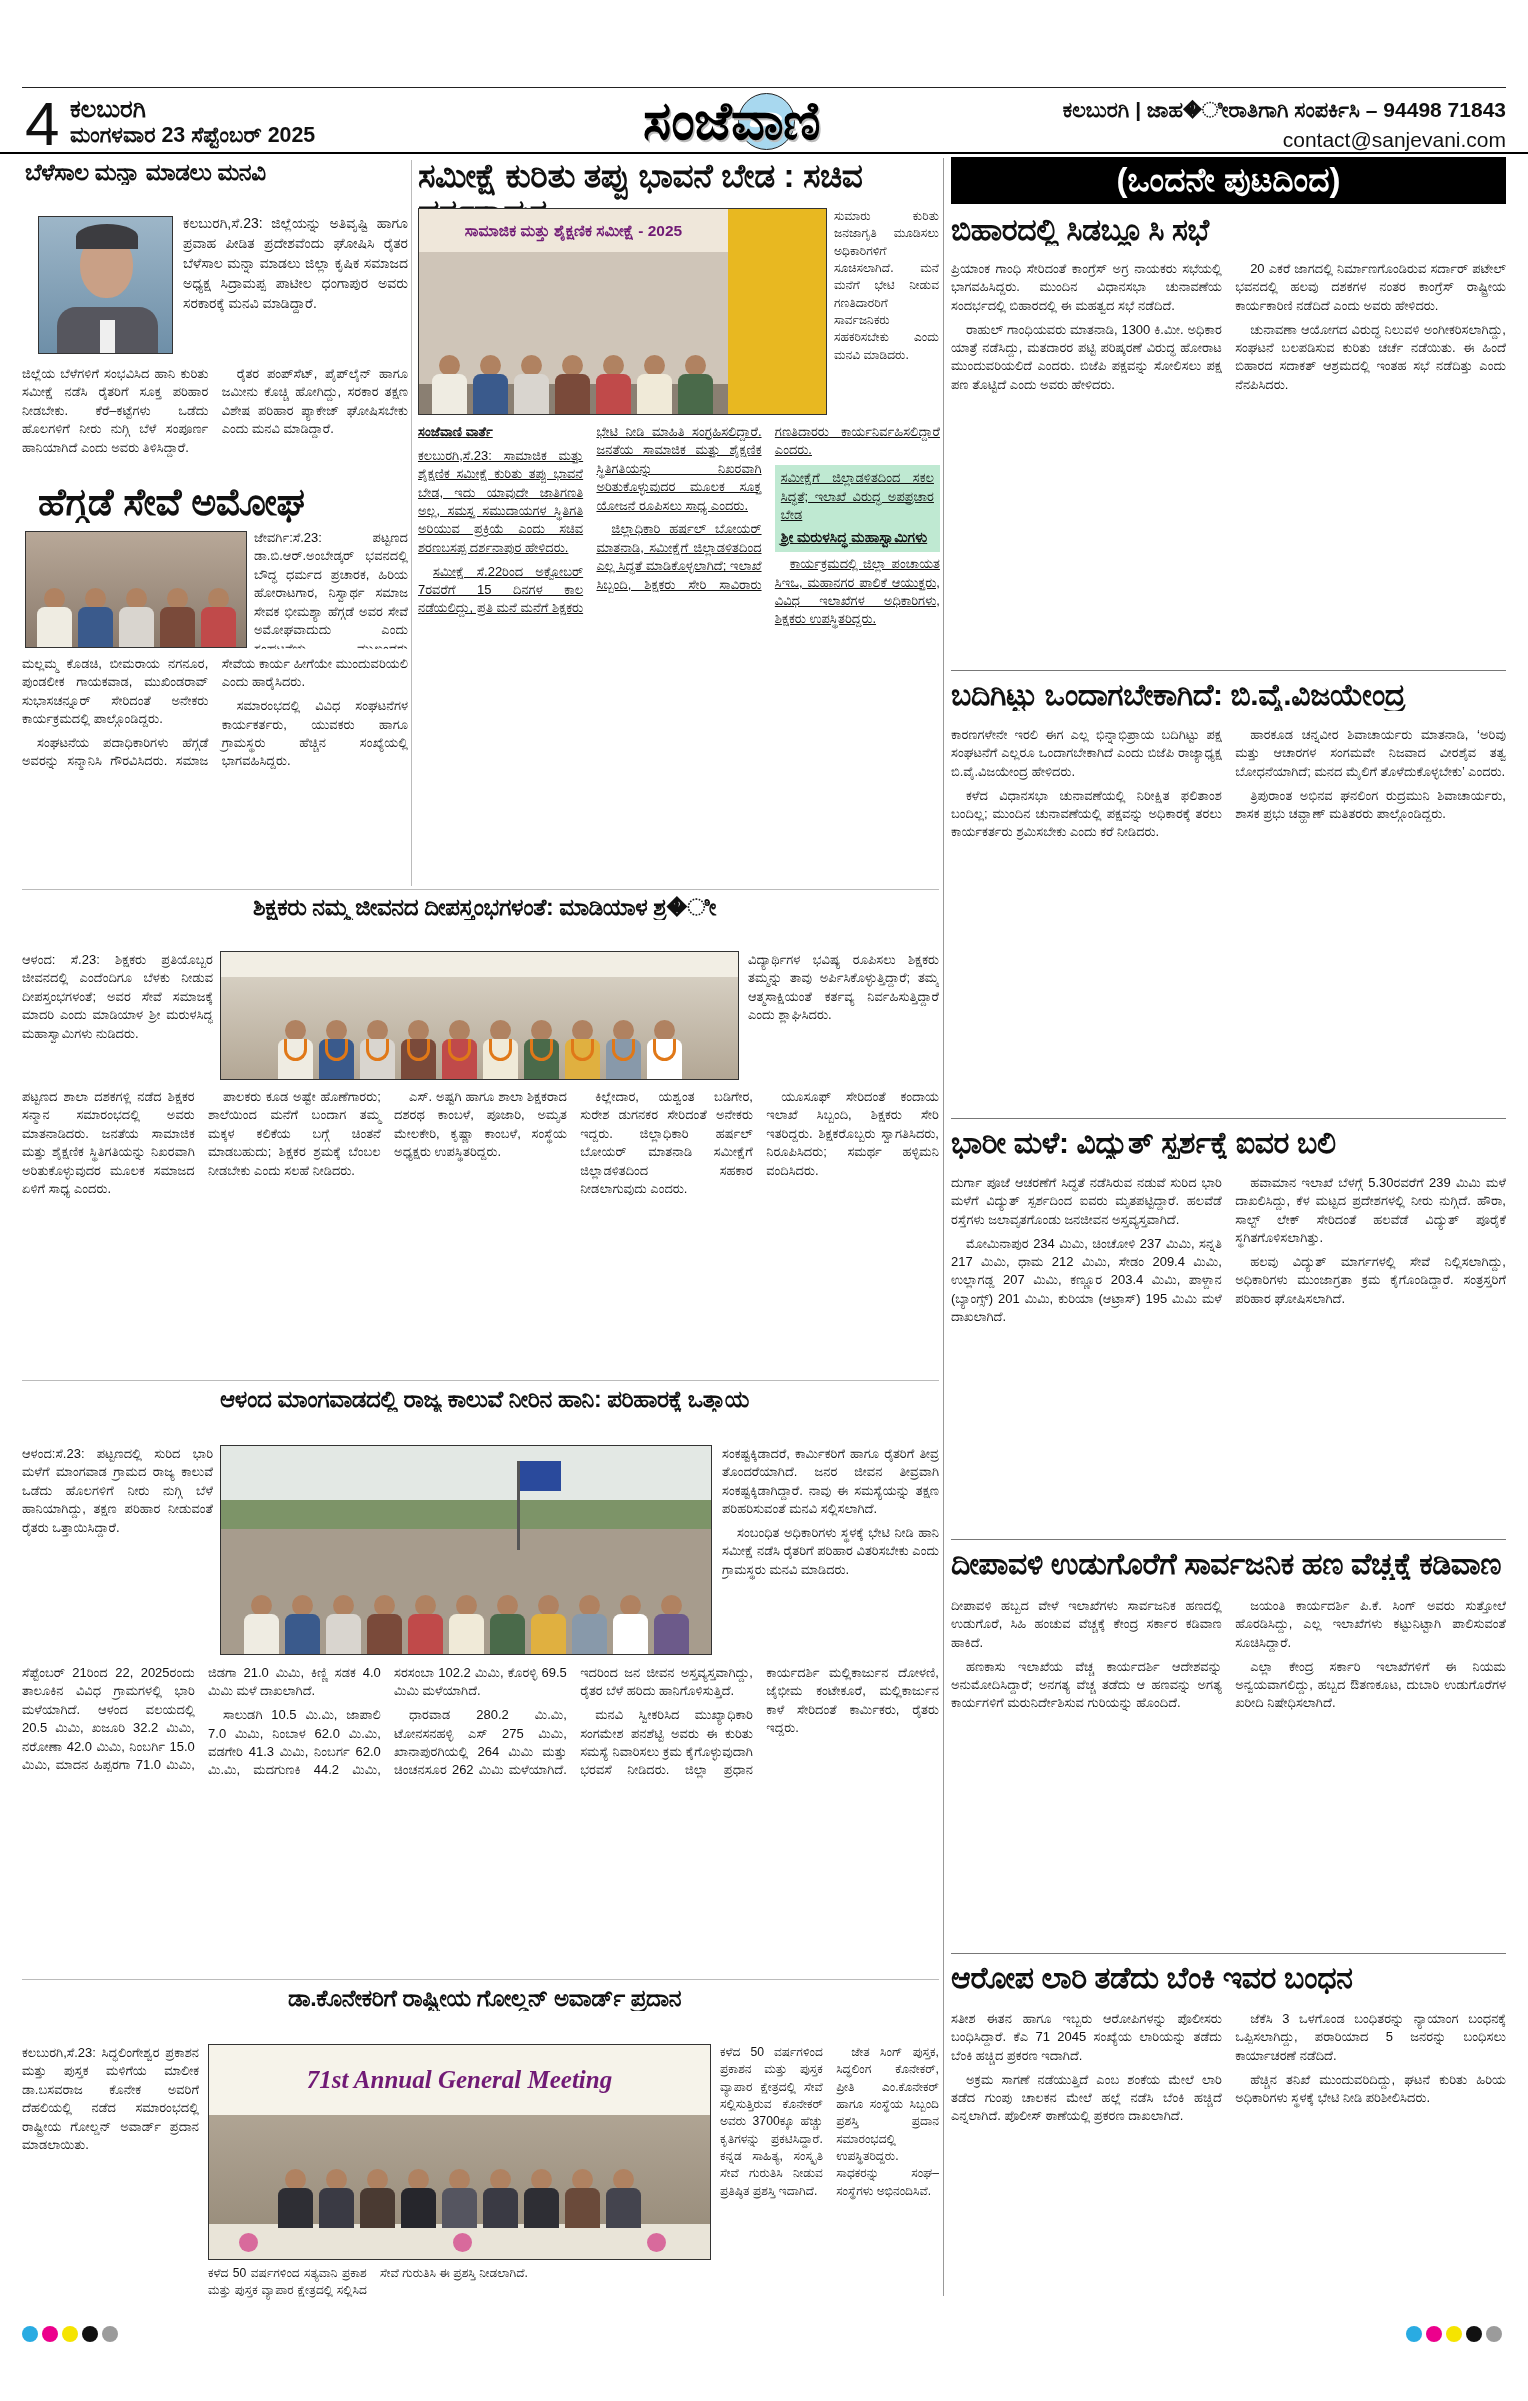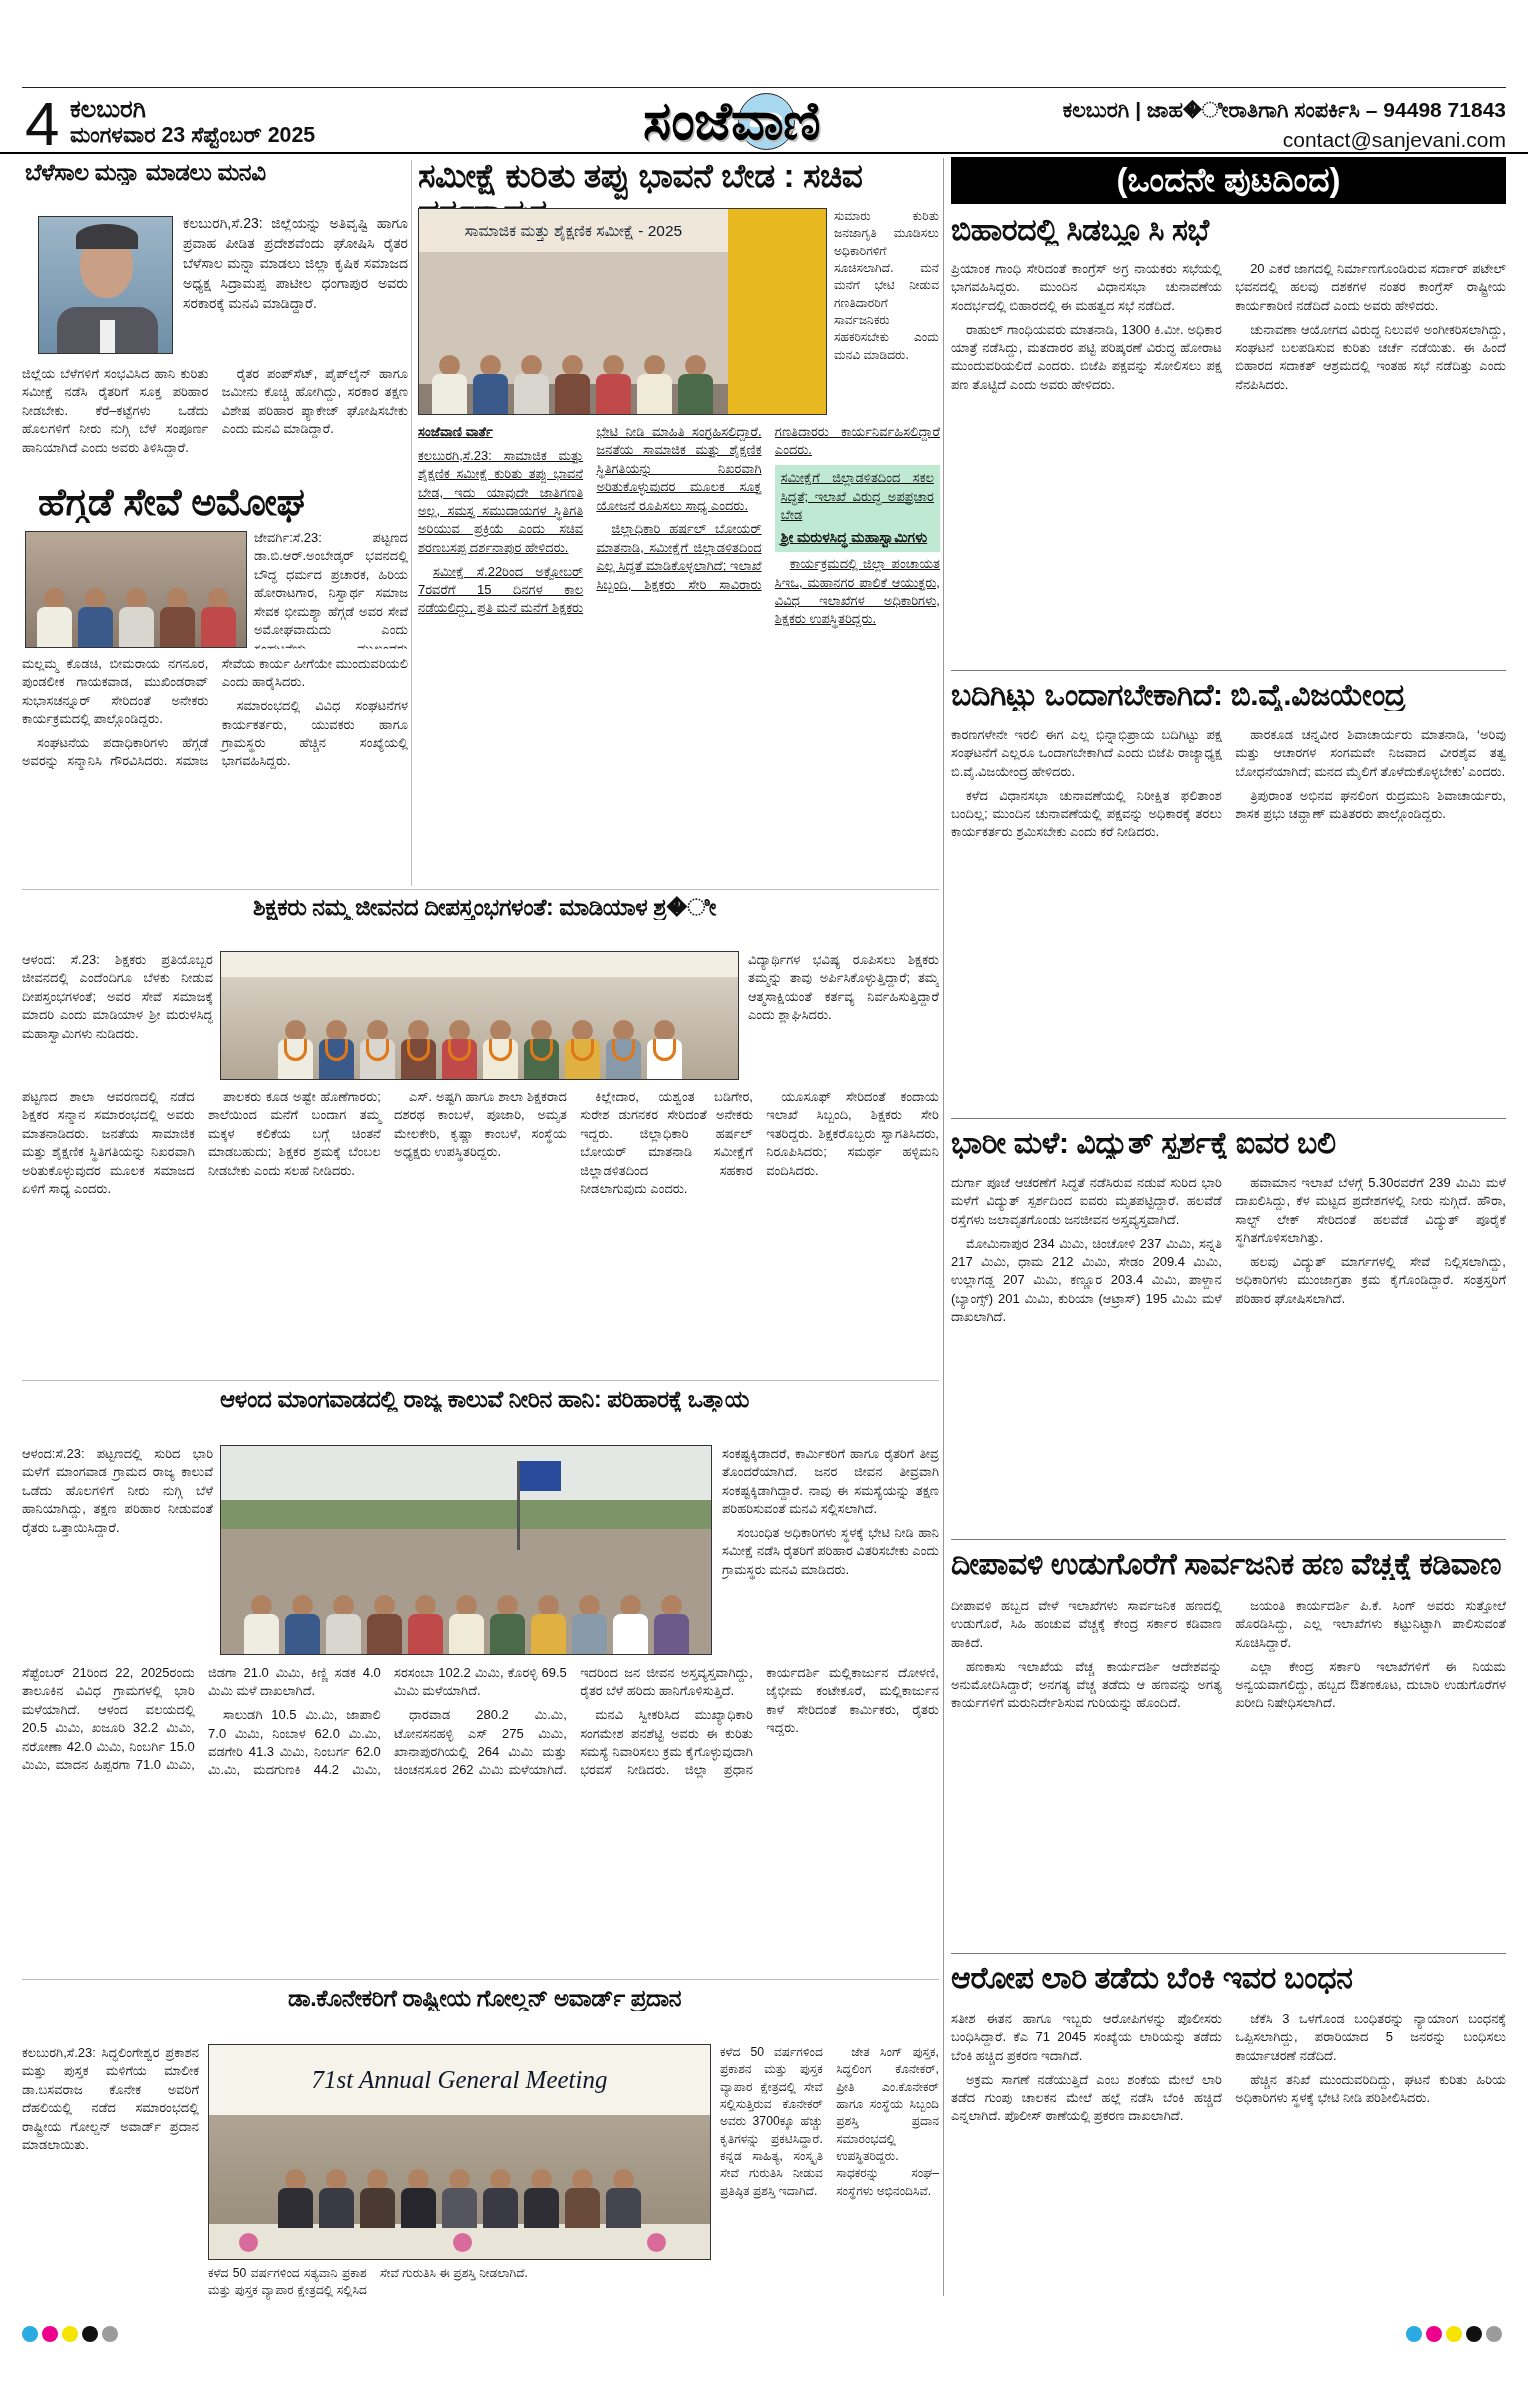--- a/index.html
+++ b/index.html
@@ -36,21 +36,21 @@
   .hdr-num{font-size:62px;font-weight:400;line-height:0.95;}
   .hdr-city{font-size:24px;font-weight:700;}
   .hdr-date{font-size:21.4px;font-weight:700;}
   .hdr-right{font-size:21px;text-align:right;line-height:1.45;}
   .masthead{font-size:53px;font-weight:700;letter-spacing:-0.7px;color:#000;
             text-shadow:1.5px 1.5px 0 #bbb;position:relative;z-index:2;white-space:nowrap;}
   .masthead-circle{position:absolute;width:55px;height:55px;border-radius:50%;background:#a8d8ef;
                    border:1.5px solid #222;z-index:1;}
   .masthead-circle::after{content:"";position:absolute;left:10.4px;top:19px;width:33px;height:13.3px;
                    background:#fff;border-radius:50% 50% 50% 50%/70% 70% 30% 30%;transform:rotate(-12deg);}
-  .banner-red{color:#0f172a;font-weight:400;text-align:center;}
+  .banner-red{color:#701a75;font-weight:700;text-align:center;}
   .flag{position:absolute;width:41px;height:30px;background:#2a4a9c;}
   .flagpole{position:absolute;width:3px;background:#555;}
 </style>
 </head>
 <body>
 
 <div id="page">
 
   <div class="abs rule-h-thin" style="left:22px;top:87px;width:1484px;"></div>
   <div class="abs" style="left:25px;top:95px;display:flex;gap:10.4px;">
@@ -243,21 +243,21 @@
           <span class="p-torso" style="background: rgb(255, 255, 255);">
             <span class="p-garland"></span>
           </span>
         </span>
       </div>
   </div>
   <div class="abs body" style="left:748px;top:951px;width:191px;height:130px;">
     <p class="noind">ವಿದ್ಯಾರ್ಥಿಗಳ ಭವಿಷ್ಯ ರೂಪಿಸಲು ಶಿಕ್ಷಕರು ತಮ್ಮನ್ನು ತಾವು ಅರ್ಪಿಸಿಕೊಳ್ಳುತ್ತಿದ್ದಾರೆ; ತಮ್ಮ ಆತ್ಮಸಾಕ್ಷಿಯಂತೆ ಕರ್ತವ್ಯ ನಿರ್ವಹಿಸುತ್ತಿದ್ದಾರೆ ಎಂದು ಶ್ಲಾಘಿಸಿದರು.</p>
   </div>
   <div class="abs body cols-5" style="left:22px;top:1088px;width:917px;height:285px;">
-    <p class="noind">ಪಟ್ಟಣದ ಶಾಲಾ ಆವರಣದಲ್ಲಿ ನಡೆದ ಶಿಕ್ಷಕರ ಸನ್ಮಾನ ಸಮಾರಂಭದಲ್ಲಿ ಅವರು ಮಾತನಾಡಿದರು. ಜನತೆಯ ಸಾಮಾಜಿಕ ಮತ್ತು ಶೈಕ್ಷಣಿಕ ಸ್ಥಿತಿಗತಿಯನ್ನು ನಿಖರವಾಗಿ ಅರಿತುಕೊಳ್ಳುವುದರ ಮೂಲಕ ಸಮಾಜದ ಏಳಿಗೆ ಸಾಧ್ಯ ಎಂದರು.</p>
+    <p class="noind">ಪಟ್ಟಣದ ಶಾಲಾ ದಶಕಗಳ್ಲಿ ನಡೆದ ಶಿಕ್ಷಕರ ಸನ್ಮಾನ ಸಮಾರಂಭದಲ್ಲಿ ಅವರು ಮಾತನಾಡಿದರು. ಜನತೆಯ ಸಾಮಾಜಿಕ ಮತ್ತು ಶೈಕ್ಷಣಿಕ ಸ್ಥಿತಿಗತಿಯನ್ನು ನಿಖರವಾಗಿ ಅರಿತುಕೊಳ್ಳುವುದರ ಮೂಲಕ ಸಮಾಜದ ಏಳಿಗೆ ಸಾಧ್ಯ ಎಂದರು.</p>
     <p>ಪಾಲಕರು ಕೂಡ ಅಷ್ಟೇ ಹೊಣೆಗಾರರು; ಶಾಲೆಯಿಂದ ಮನೆಗೆ ಬಂದಾಗ ತಮ್ಮ ಮಕ್ಕಳ ಕಲಿಕೆಯ ಬಗ್ಗೆ ಚಿಂತನೆ ಮಾಡಬಹುದು; ಶಿಕ್ಷಕರ ಶ್ರಮಕ್ಕೆ ಬೆಂಬಲ ನೀಡಬೇಕು ಎಂದು ಸಲಹೆ ನೀಡಿದರು.</p>
     <p>ಎಸ್. ಅಷ್ಟಗಿ ಹಾಗೂ ಶಾಲಾ ಶಿಕ್ಷಕರಾದ ದಶರಥ ಕಾಂಬಳೆ, ಪೂಜಾರಿ, ಅಮೃತ ಮೇಲಕೇರಿ, ಕೃಷ್ಣಾ ಕಾಂಬಳೆ, ಸಂಸ್ಥೆಯ ಅಧ್ಯಕ್ಷರು ಉಪಸ್ಥಿತರಿದ್ದರು.</p>
     <p>ಕಿಲ್ಲೇದಾರ, ಯಶ್ವಂತ ಬಡಿಗೇರ, ಸುರೇಶ ಡುಗನಕರ ಸೇರಿದಂತೆ ಅನೇಕರು ಇದ್ದರು. ಜಿಲ್ಲಾಧಿಕಾರಿ ಹರ್ಷಲ್ ಬೋಯರ್ ಮಾತನಾಡಿ ಸಮೀಕ್ಷೆಗೆ ಜಿಲ್ಲಾಡಳಿತದಿಂದ ಸಹಕಾರ ನೀಡಲಾಗುವುದು ಎಂದರು.</p>
     <p>ಯೂಸೂಫ್ ಸೇರಿದಂತೆ ಕಂದಾಯ ಇಲಾಖೆ ಸಿಬ್ಬಂದಿ, ಶಿಕ್ಷಕರು ಸೇರಿ ಇತರಿದ್ದರು. ಶಿಕ್ಷಕರೊಬ್ಬರು ಸ್ವಾಗತಿಸಿದರು, ನಿರೂಪಿಸಿದರು; ಸಮರ್ಥ ಹಳ್ಳಿಮನಿ ವಂದಿಸಿದರು.</p>
   </div>
 
   <div class="abs rule-h" style="left:22px;top:1380px;width:917px;border-top-color:#bbb;"></div>
 
   <div class="abs hl h48 center" style="left:30px;top:1387px;width:909px;">ಆಳಂದ ಮಾಂಗವಾಡದಲ್ಲಿ ರಾಜ್ಯ ಕಾಲುವೆ ನೀರಿನ ಹಾನಿ: ಪರಿಹಾರಕ್ಕೆ ಒತ್ತಾಯ</div>
   <div class="abs body" style="left:22px;top:1445px;width:191px;height:211px;">

